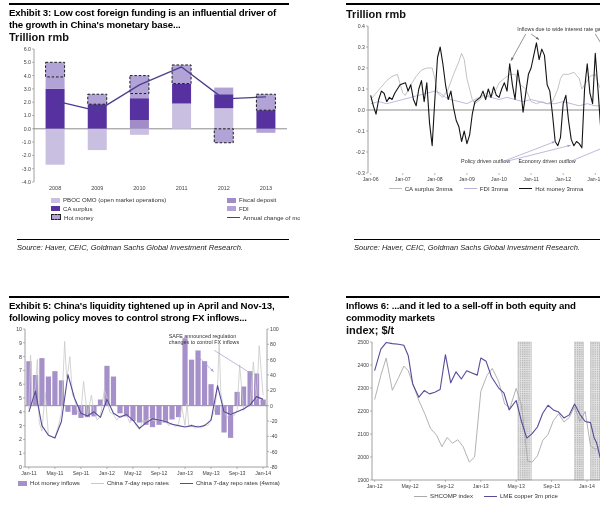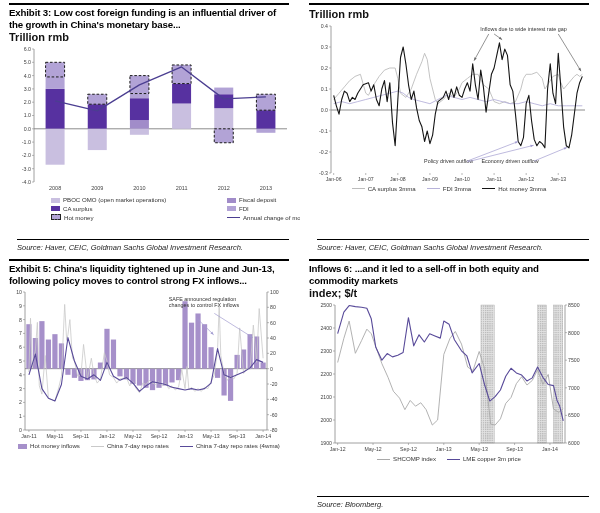--- a/index.html
+++ b/index.html
@@ -1,17 +1,17 @@
 <!DOCTYPE html>
 <html><head>
 <meta charset="utf-8">
 <style>
   html,body{margin:0;padding:0;background:#fff;}
   body{width:600px;height:513px;font-family:"Liberation Sans",sans-serif;-webkit-font-smoothing:antialiased;}
-  .grid{display:grid;grid-template-columns:300px 300px;grid-template-rows:256px 257px;width:600px;height:513px;}
+  .grid{display:grid;grid-template-columns:300px 300px;grid-template-rows:256px 257px;width:600px;height:513px;gap:37px;}
   .exhibit{box-sizing:border-box;padding:3px 11px 4px 9px;display:flex;flex-direction:column;overflow:hidden;background:#fff;}
   .rule-thick{border-top:2px solid #000;height:0;margin-bottom:2px;}
   .title{font-size:9.7px;font-weight:bold;line-height:1.2;letter-spacing:-0.15px;color:#000;}
   .subtitle{font-size:11px;color:#111;margin-top:1px;font-weight:bold;}
   .chart{margin-top:2px;line-height:0;}
   .legend{font-size:6.1px;color:#333;display:flex;justify-content:center;align-items:center;gap:11px;margin-top:1px;}
   .legend.grid2{display:grid;grid-template-columns:172px auto;gap:1px 4px;justify-content:start;margin-left:42px;}
   .lg-item{display:flex;align-items:center;gap:3px;white-space:nowrap;line-height:1.25;}
   .sw-box{width:9px;height:5px;flex:0 0 auto;}
   .sw-dash{width:8px;height:4px;border:1px dashed #222;flex:0 0 auto;}
@@ -188,21 +188,21 @@
         </span>
       </div>
     <div class="footer">
       <div class="rule-thin"></div>
       <div class="source">Source: Haver, CEIC, Goldman Sachs Global Investment Research.</div>
     </div>
   </div>
 
   <div class="exhibit">
     <div class="rule-thick"></div>
-    <div class="title">Exhibit 5: China's liquidity tightened up in June and Jun-13, following policy moves to control strong FX inflows...</div>
+    <div class="title">Exhibit 5: China's liquidity tightened up in April and Nov-13, following policy moves to control strong FX inflows...</div>
     <div class="chart"><svg width="282" height="153" viewBox="0 0 282 153">
           <line x1="16" y1="80.66666666666666" x2="258" y2="80.66666666666666" stroke="#808080" stroke-width="0.9"></line>
           <rect x="17.301075268817204" y="36.19999999999999" width="5.204301075268817" height="44.46666666666667" fill="#a690ca"></rect>
           <rect x="23.806451612903224" y="49.999999999999986" width="5.204301075268817" height="30.66666666666667" fill="#a690ca"></rect>
           <rect x="30.311827956989248" y="33.133333333333326" width="5.204301075268817" height="47.53333333333333" fill="#a690ca"></rect>
           <rect x="36.81720430107527" y="51.53333333333333" width="5.204301075268817" height="29.133333333333326" fill="#a690ca"></rect>
           <rect x="43.32258064516129" y="46.16666666666667" width="5.204301075268817" height="34.499999999999986" fill="#a690ca"></rect>
           <rect x="49.827956989247305" y="55.366666666666674" width="5.204301075268817" height="25.299999999999983" fill="#a690ca"></rect>
           <rect x="56.33333333333333" y="80.66666666666666" width="5.204301075268817" height="6.13333333333334" fill="#a690ca"></rect>
           <rect x="62.83870967741935" y="80.66666666666666" width="5.204301075268817" height="9.200000000000017" fill="#a690ca"></rect>

